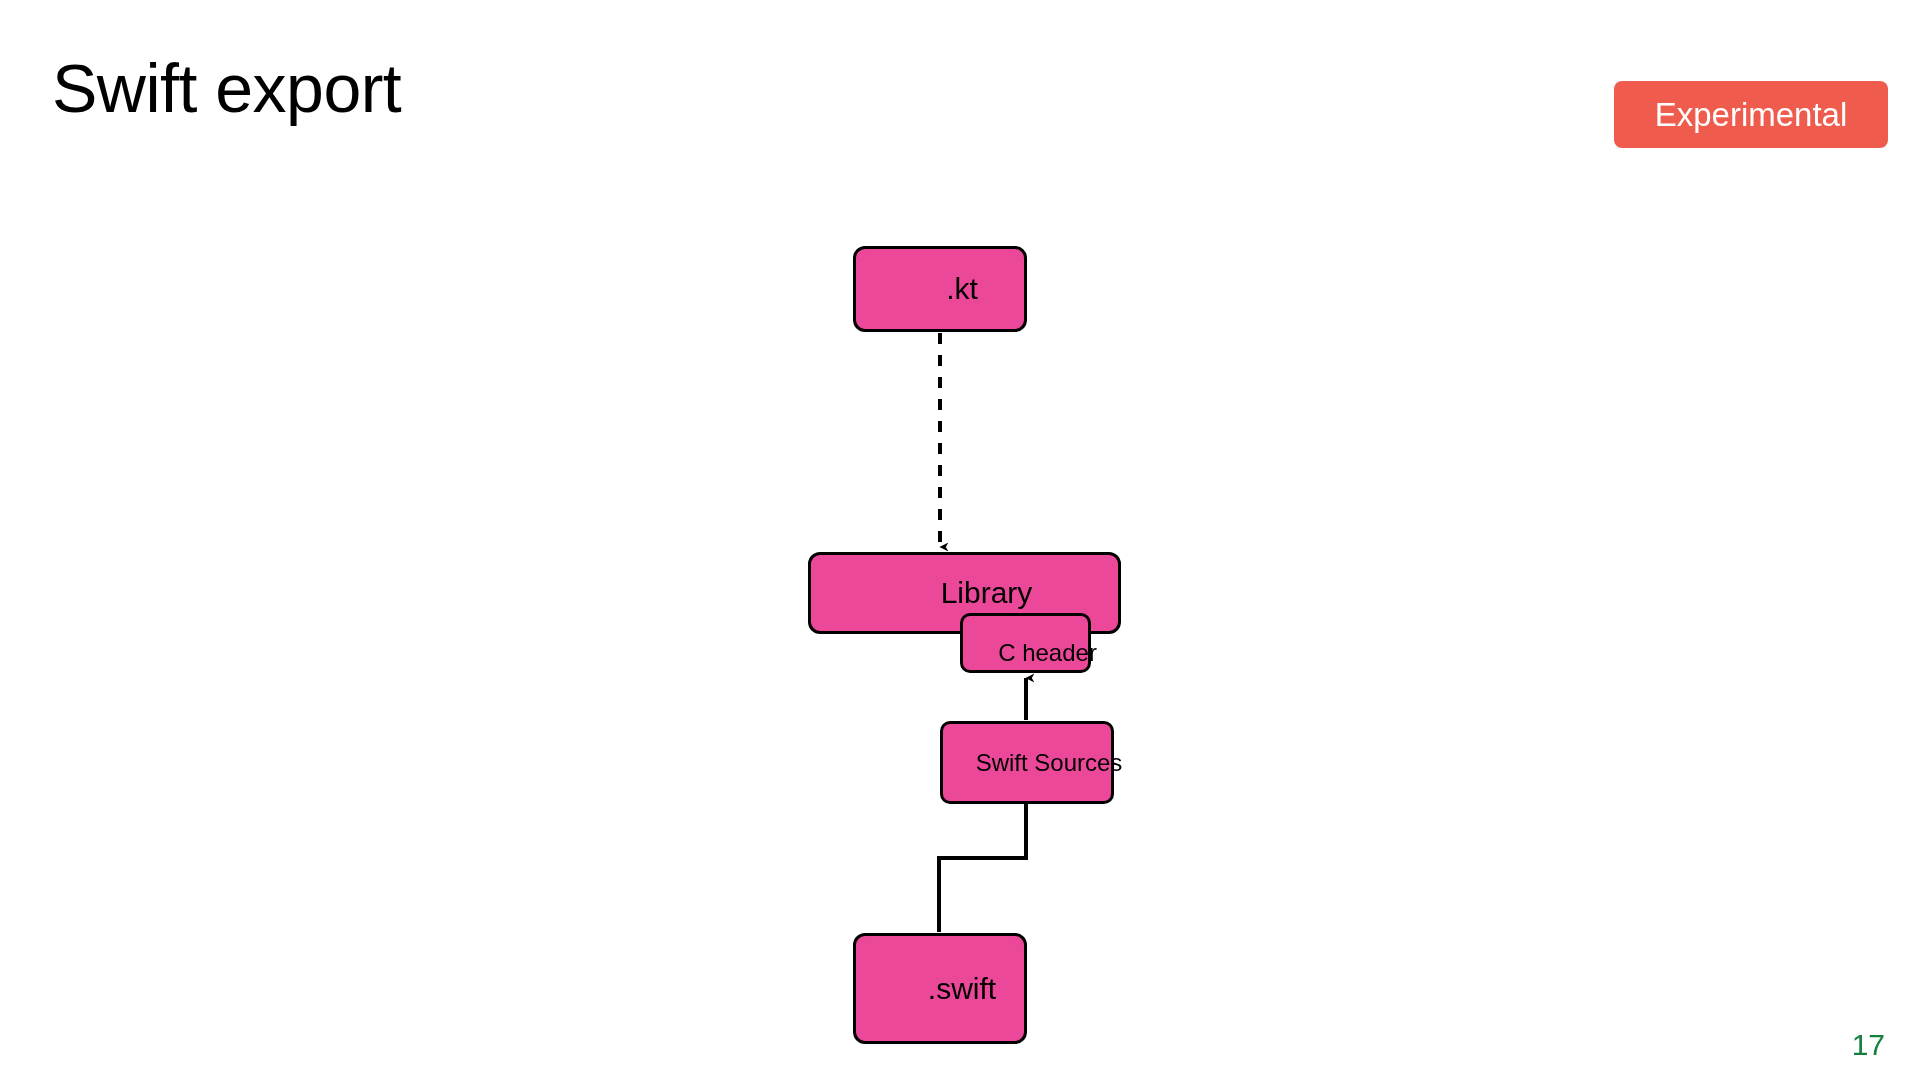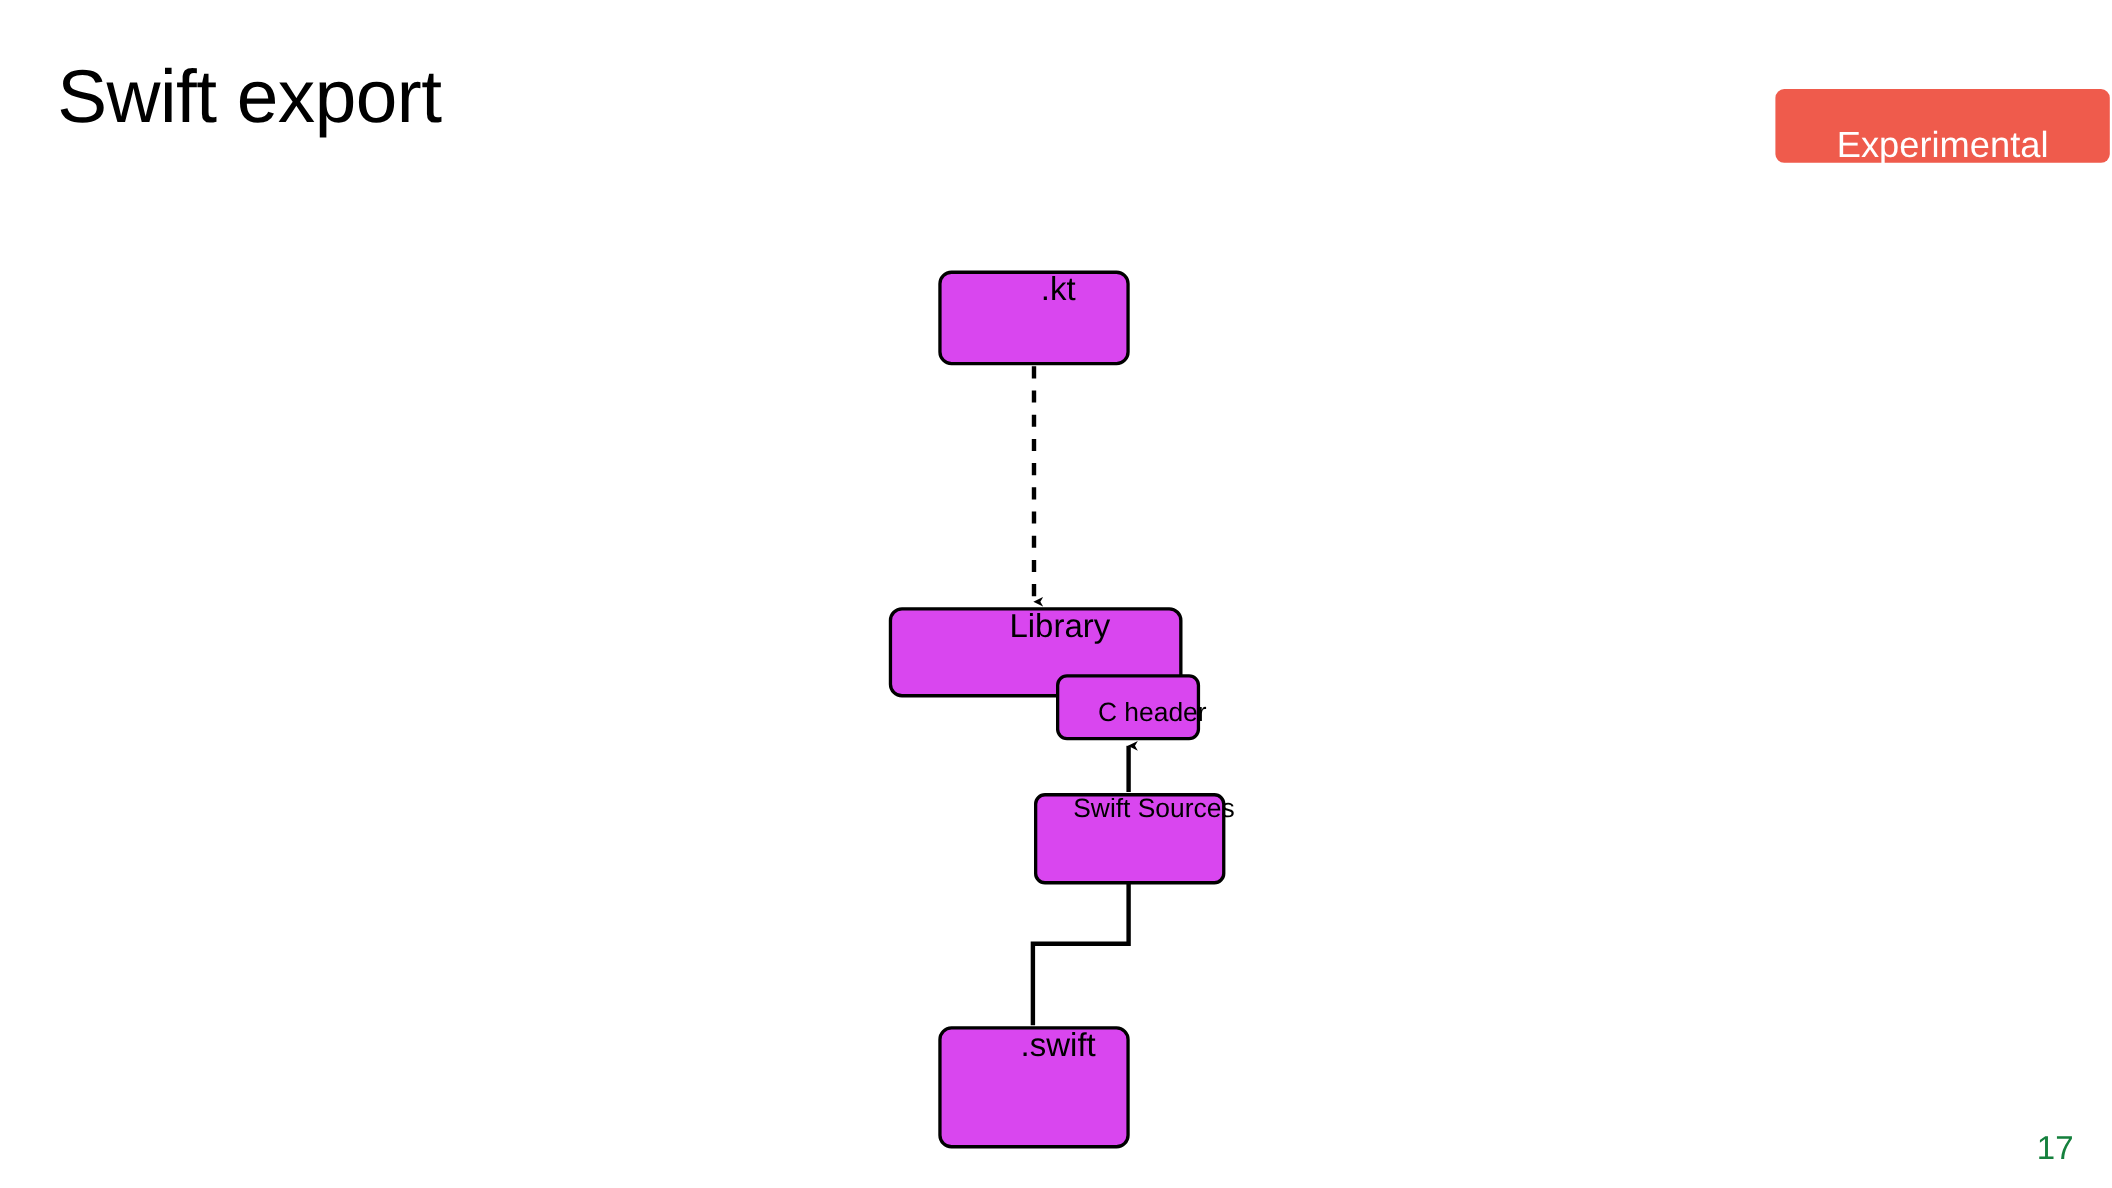--- a/index.html
+++ b/index.html
@@ -26,26 +26,26 @@
     font-weight: 400;
     color: #000000;
     letter-spacing: -0.5px;
     white-space: nowrap;
   }
 
   #status-badge {
     position: absolute;
     left: 1614px;
     top: 81px;
-    width: 304px;
+    width: 274px;
     height: 67px;
     border-radius: 8px;
     background: #ef5b4c;
     display: flex;
-    align-items: flex-end;
+    align-items: center;
     justify-content: center;
     box-sizing: border-box;
   }
   #status-badge .badge-label {
     color: #ffffff;
     font-size: 33px;
     line-height: 1;
     font-weight: 400;
     white-space: nowrap;
   }
@@ -73,38 +73,38 @@
     left: 0;
     top: 0;
     width: 1920px;
     height: 1080px;
     overflow: visible;
   }
 
   .node-box {
     position: absolute;
     box-sizing: border-box;
-    background: #d946ef;
+    background: #ec4899;
     border: 3px solid #000000;
     border-radius: 12px;
     display: flex;
-    align-items: flex-start;
+    align-items: center;
     justify-content: center;
     color: #000000;
     padding-left: 44px;
   }
   .node-label {
     white-space: nowrap;
     line-height: 1;
   }
 
   #node-kt       { left: 853px; top: 246px;  width: 174px; height: 86px; }
   #node-kt .node-label { font-size: 30px; }
 
-  #node-library  { left: 808px; top: 552px;  width: 267px; height: 82px; }
+  #node-library  { left: 808px; top: 552px;  width: 313px; height: 82px; }
   #node-library .node-label { font-size: 30px; }
 
   #node-cheader  { left: 960px; top: 613px;  width: 131px; height: 60px; border-radius: 10px; z-index: 5; }
   #node-cheader .node-label { font-size: 24px; margin-top: 20px; }
 
   #node-swiftsources { left: 940px; top: 721px; width: 174px; height: 83px; border-radius: 10px; z-index: 5; }
   #node-swiftsources .node-label { font-size: 24px; }
 
   #node-swift    { left: 853px; top: 933px;  width: 174px; height: 111px; }
   #node-swift .node-label { font-size: 30px; }

